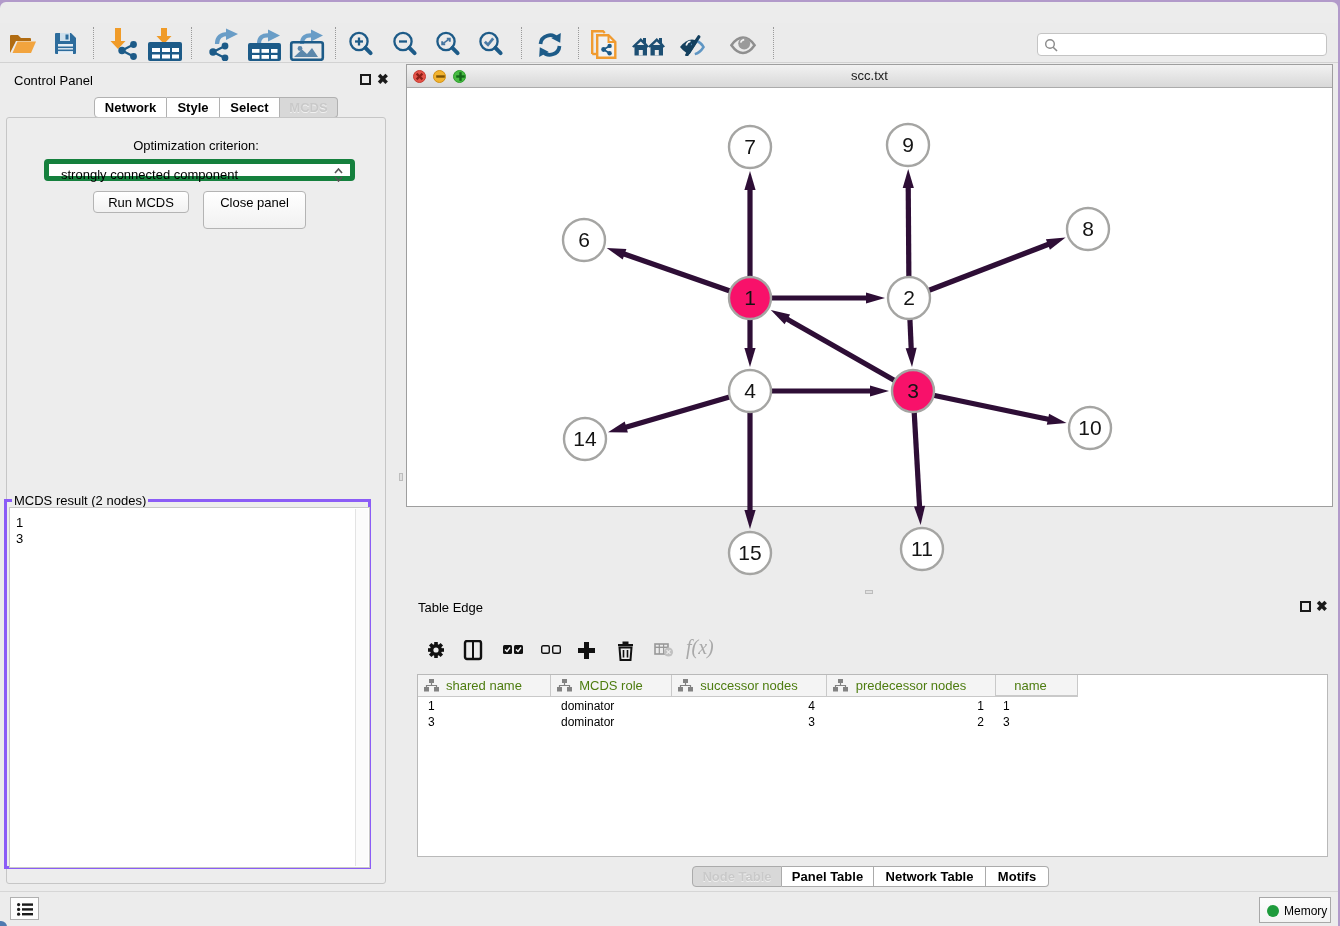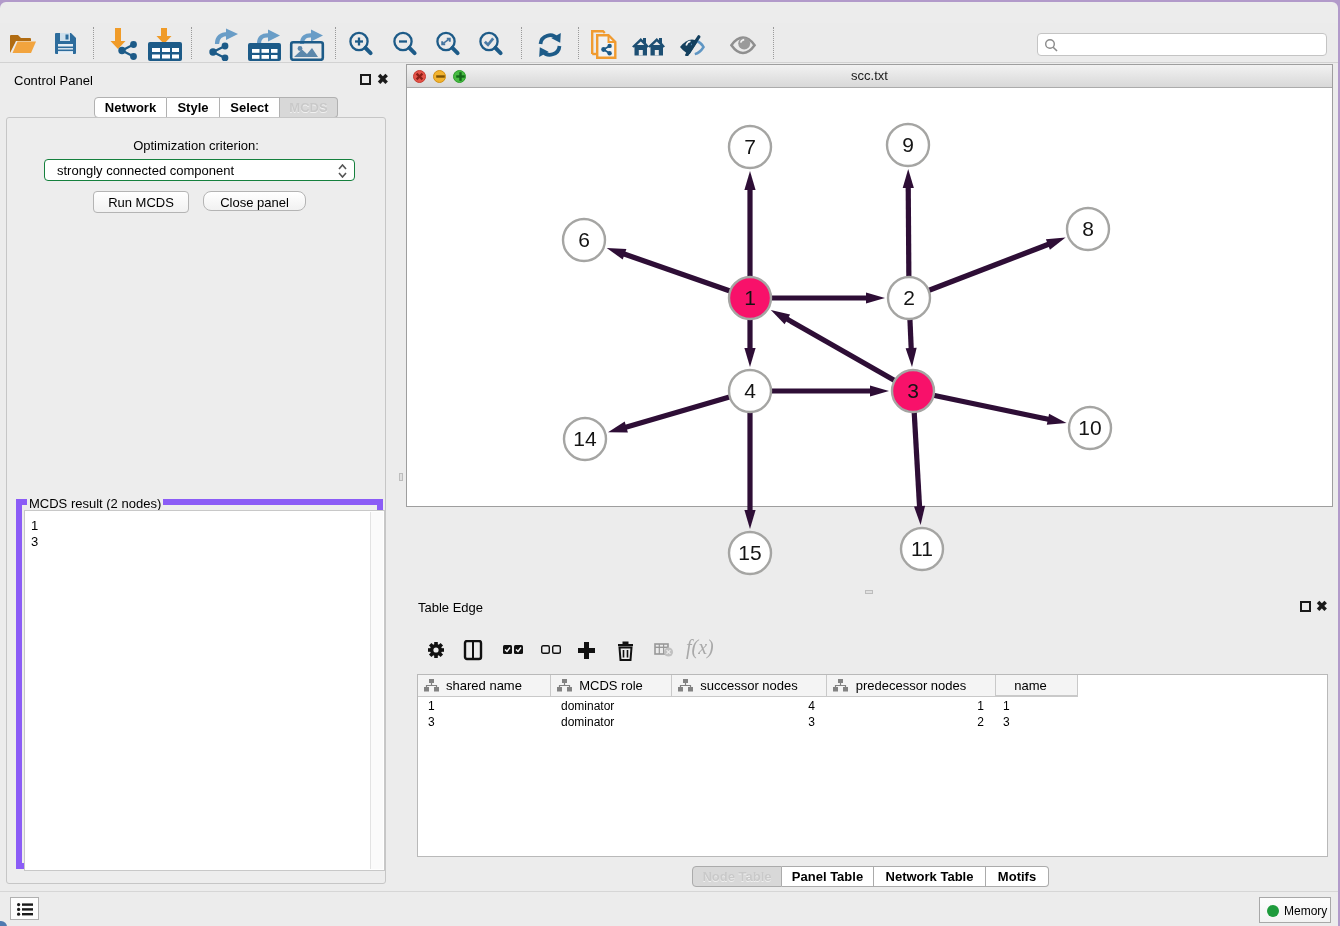--- a/index.html
+++ b/index.html
@@ -39,21 +39,21 @@
 
 #netframe { position:absolute; left:406px; top:62px; width:927px; height:443px;
   border:1px solid #9e9e9e; background:#fff; }
 #nettitle { position:absolute; left:0; top:0; width:100%; height:23px;
   background:linear-gradient(#f2f2f2,#d8d8d8); border-bottom:1px solid #ababab; }
 .tl { position:absolute; top:4.5px; width:13px; height:13px; border-radius:50%; }
 
 #tblwrap { position:absolute; left:417px; top:672px; width:911px; height:183px;
   background:#fff; border:1px solid #b9b9b9; }
 .hcell { position:absolute; top:0; height:21px; background:#f4f4f4;
-  border-right:1px solid #c9c9c9; font-size:13px; color:#000000; text-align:center; line-height:21px; }
+  border-right:1px solid #c9c9c9; font-size:13px; color:#4d7c0f; text-align:center; line-height:21px; }
 .hicon { position:absolute; top:4px; }
 .cell { position:absolute; font-size:12px; color:#000; }
 
 .btab { position:absolute; top:0; height:100%; background:#fff; border:1px solid #ababab;
   border-left:none; font-size:13px; font-weight:bold; text-align:center; color:#000;
   line-height:19px; }
 .tabsel { background:#d8d8d8 !important; color:#c9c9c9 !important; text-shadow:0 1px 0 #f0f0f0; }
 
 #statusbar { position:absolute; left:0; top:889px; width:100%; height:35px;
   background:#ececec; border-top:1px solid #d6d6d6; }
@@ -214,31 +214,31 @@
     <div class="wbtn" style="left:360px; top:72px;"></div>
     <div class="xbtn" style="left:377px; top:72px;">✖</div>
     <div class="abs" style="left:94px; top:95px; width:244px; height:21px;">
       <div class="tab" style="left:0; width:73px; border-radius:4px 0 0 4px; border-left:1px solid #b1b1b1; line-height:19px;">Network</div>
       <div class="tab" style="left:73px; width:53px; line-height:19px;">Style</div>
       <div class="tab" style="left:126px; width:60px; line-height:19px;">Select</div>
       <div class="tab tabsel" style="left:186px; width:58px; border-radius:0 4px 4px 0; line-height:19px;">MCDS</div>
     </div>
     <div class="abs" style="left:6px; top:115px; width:380px; height:767px; border:1px solid #c6c6c6; border-radius:3px; background:#ededed;"></div>
     <div class="abs t13" style="left:0; top:136px; width:392px; text-align:center;">Optimization criterion:</div>
-    <div class="abs" style="left:44px; top:157px; width:311px; height:22px; background:#fff; border:1px solid #15803d; border-radius:4px;">
+    <div class="abs" style="left:44px; top:157px; width:311px; height:22px; background:#fff; border:5px solid #15803d; border-radius:4px;">
       <div class="abs t13" style="left:12px; top:3px;">strongly connected component</div>
       <svg class="abs" style="right:7px; top:4px;" width="9" height="14" viewBox="0 0 9 14">
         <path d="M1,5 L4.5,1 L8,5" fill="none" stroke="#555" stroke-width="1.6"></path>
         <path d="M1,9 L4.5,13 L8,9" fill="none" stroke="#555" stroke-width="1.6"></path>
       </svg>
     </div>
     <div class="btn" style="left:93px; top:189px; width:96px; height:22px; line-height:21px;">Run MCDS</div>
-    <div class="btn" style="left:203px; top:189px; width:103px; height:20px; line-height:21px;border-radius:8px;">Close panel</div>
-
-    <div class="abs" style="left:16px; top:497px; width:367px; height:370px; border:6px solid #8b5cf6;">
+    <div class="btn" style="left:203px; top:189px; width:103px; height:38px; line-height:21px;">Close panel</div>
+
+    <div class="abs" style="left:4px; top:497px; width:367px; height:370px; border:3px solid #8b5cf6;">
       <div class="abs t13" style="left:5px; top:-9px; background:#ededed; padding:0 2px;">MCDS result (2 nodes)</div>
       <div class="abs" style="left:2px; top:5px; width:361px; height:361px; background:#fff; border:1px solid #c8c8c8;">
         <div class="abs t13" style="left:6px; top:7px; line-height:16px;">1<br>3</div>
         <div class="abs" style="right:1px; top:1px; width:13px; height:357px; background:#fbfbfb; border-left:1px solid #e3e3e3;"></div>
       </div>
     </div>
   </div>
 
   <div id="netframe">
     <div id="nettitle">

